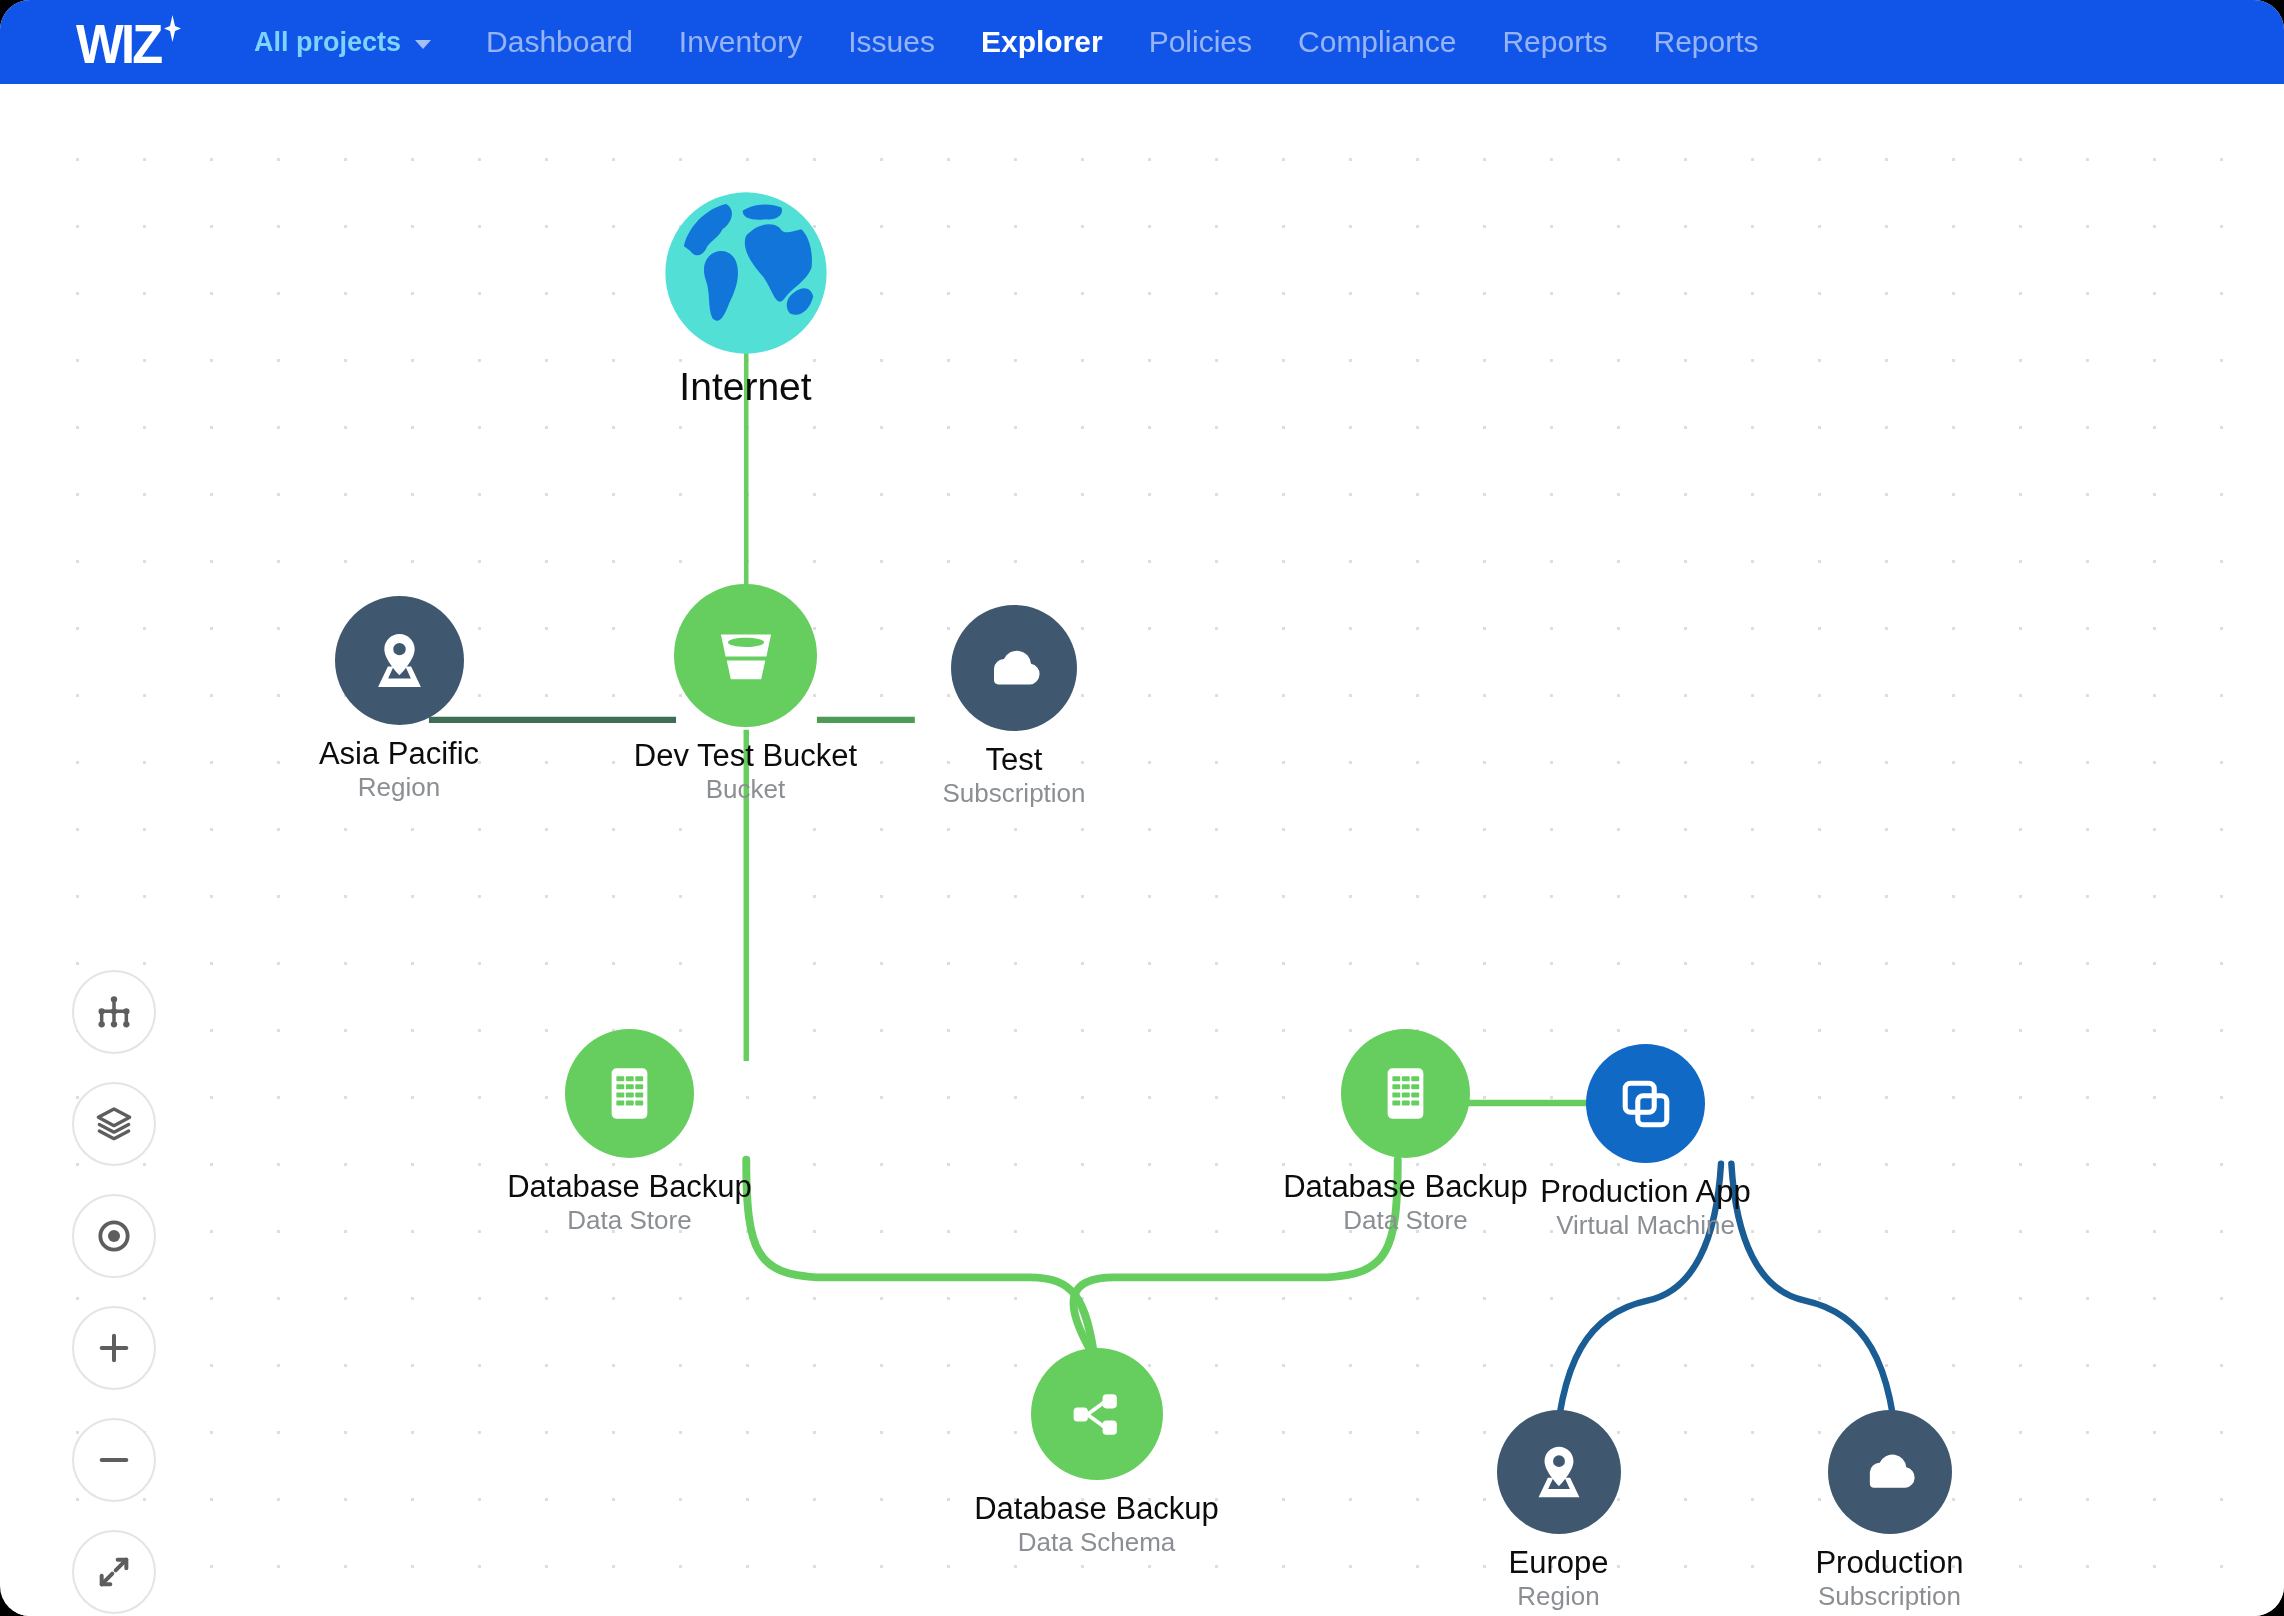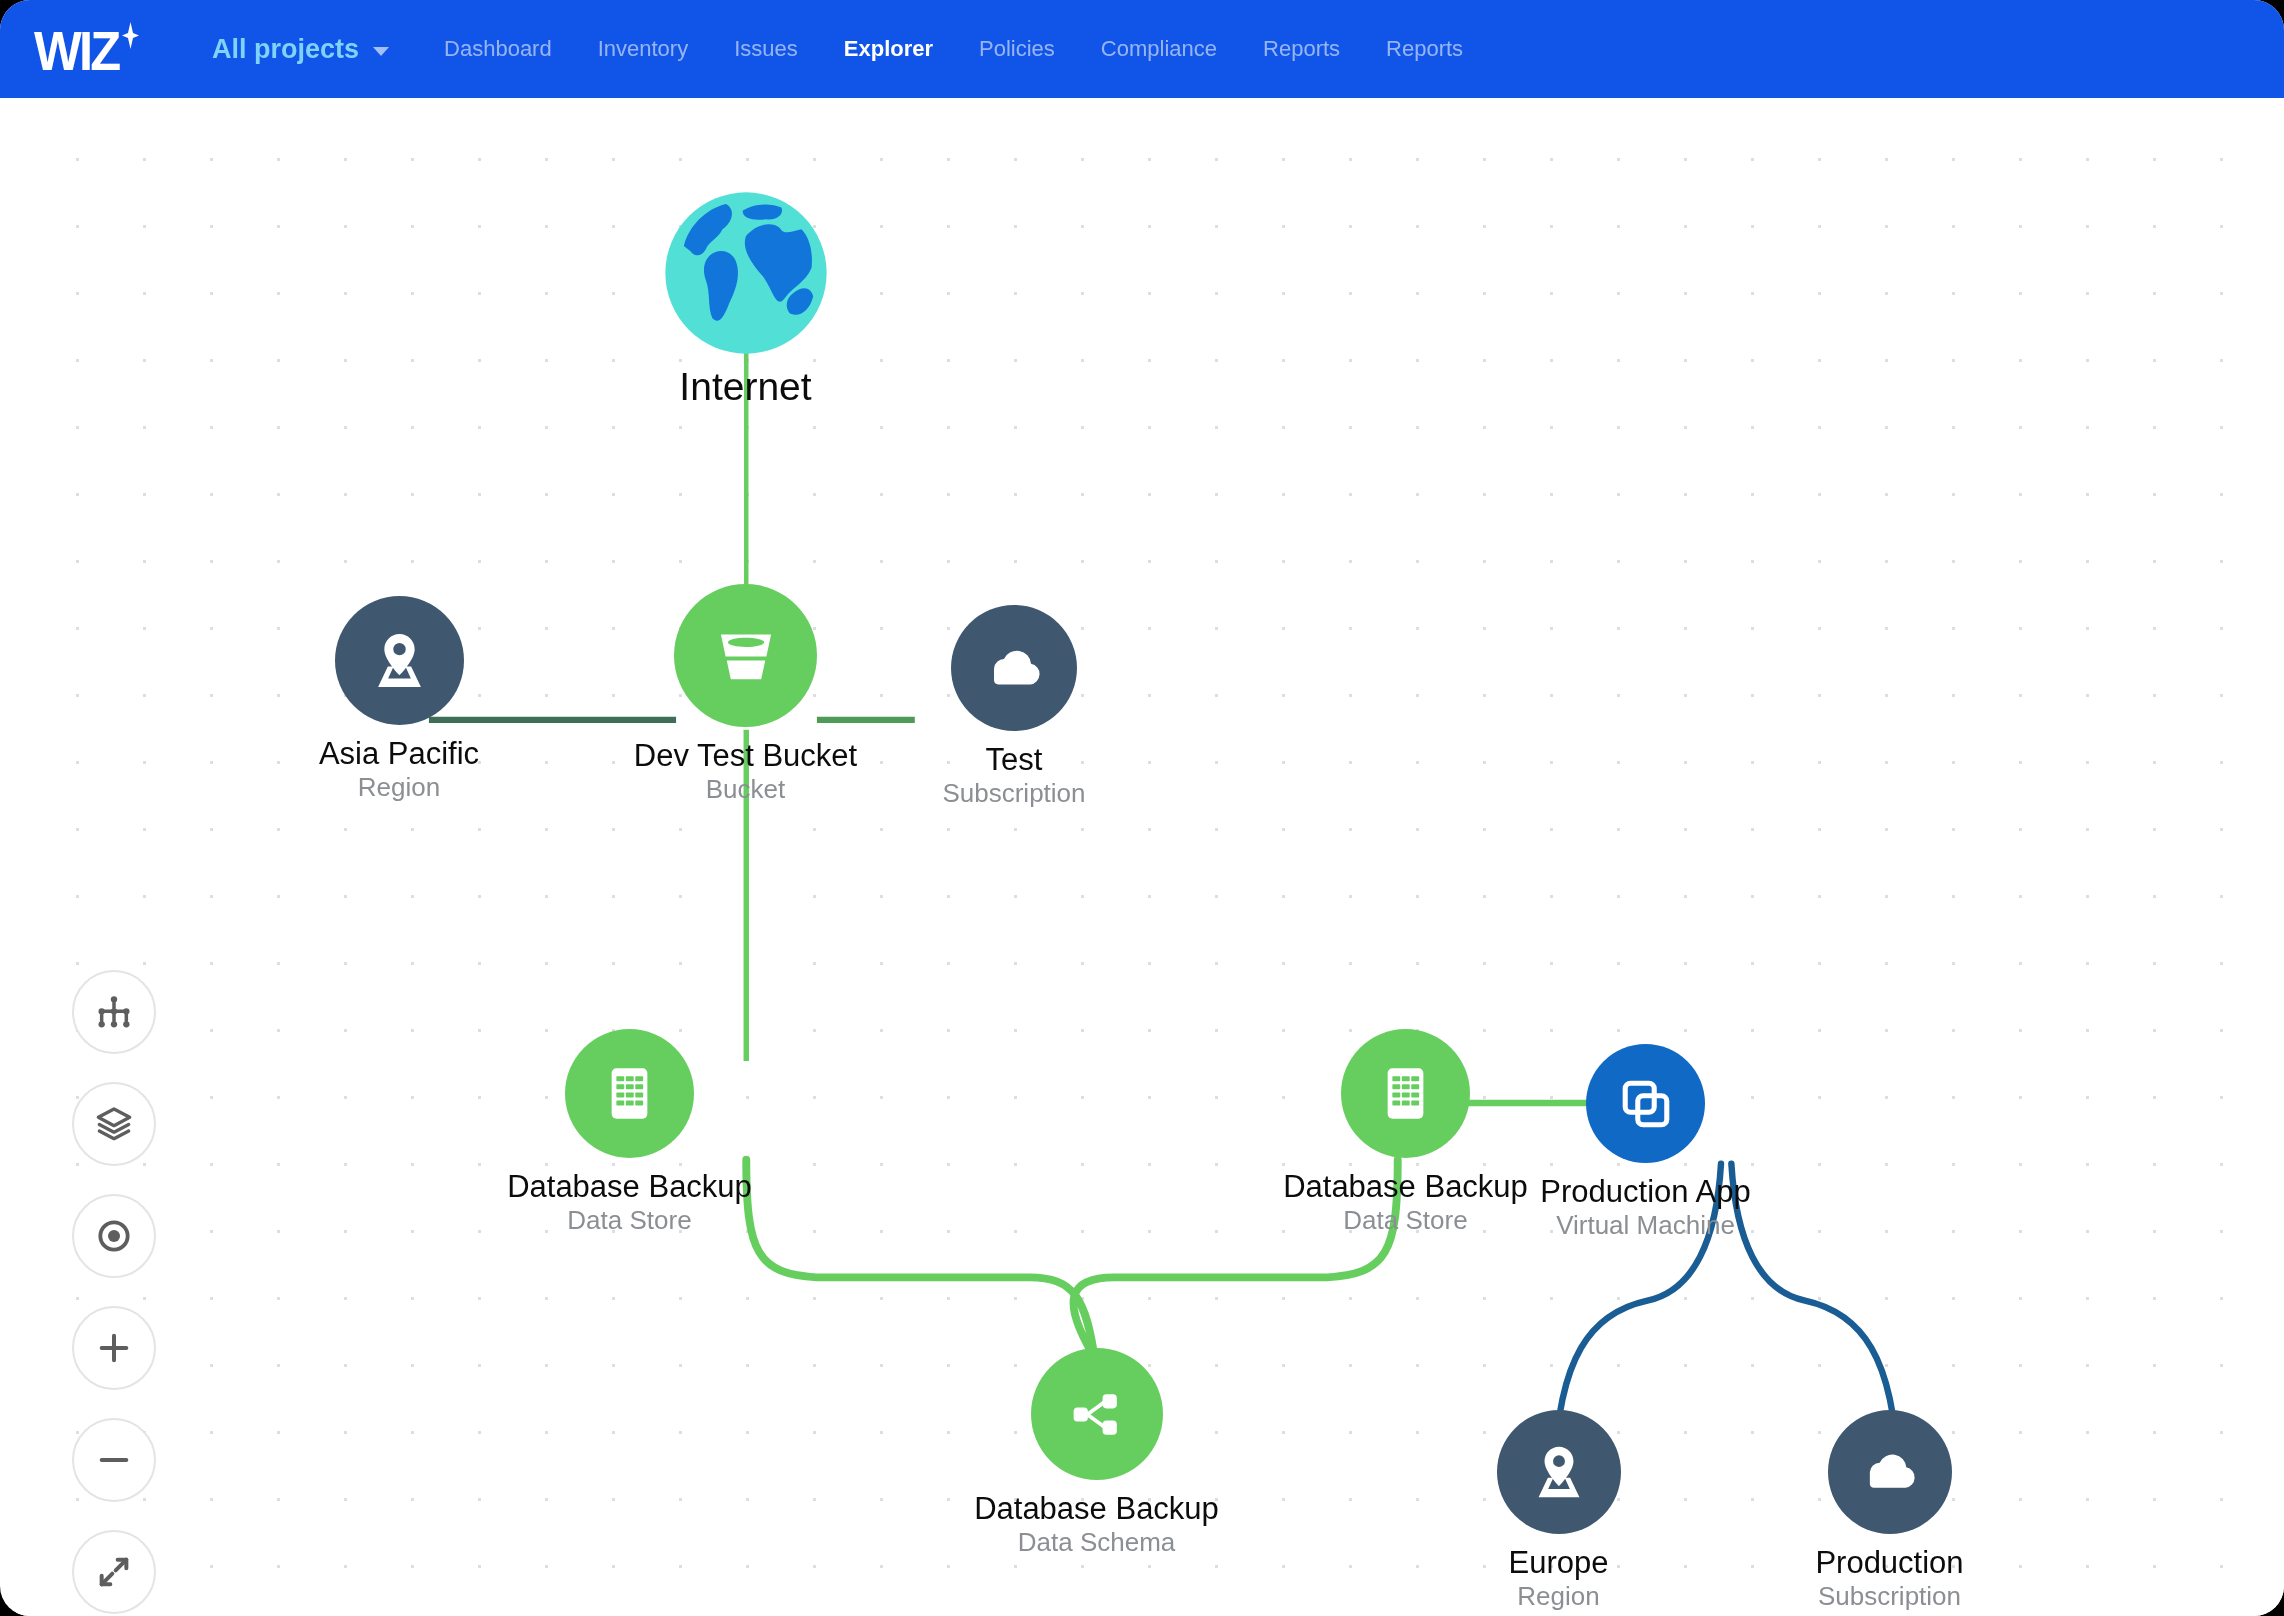--- a/index.html
+++ b/index.html
@@ -13,24 +13,25 @@
   #app {
     position: absolute; inset: 0;
     background: #ffffff;
     border-radius: 30px;
     overflow: hidden;
   }
 
   
   #topnav {
     position: absolute; left: 0; top: 0;
-    width: 2284px; height: 98px;
+    width: 2284px; height: 84px;
     background: #1055E8;
     display: flex; align-items: center;
     z-index: 40;
+    padding-left: 42px;
   }
   #logo {
     position: relative;
     margin-left: 34px; margin-right: 64px;
     width: 114px; height: 57px;
     display: flex; align-items: flex-end;
   }
   #logo .wordmark {
     font-family: "Liberation Sans", sans-serif;
     font-weight: 700;
@@ -57,21 +58,21 @@
     white-space: nowrap;
   }
   .nav-projects .caret {
     width: 0; height: 0;
     border-left: 8px solid transparent;
     border-right: 8px solid transparent;
     border-top: 9.4px solid rgba(255,255,255,0.62);
     margin-top: 4px;
   }
   .nav-item {
-    font-size: 22px; font-weight: 400;
+    font-size: 30px; font-weight: 400;
     color: rgba(255,255,255,0.56);
     padding: 0 23px;
     white-space: nowrap;
     cursor: pointer;
   }
   .nav-item.active { color: #ffffff; font-weight: 700; }
 
   
   #canvas {
     position: absolute; left: 16px; top: 102px;

